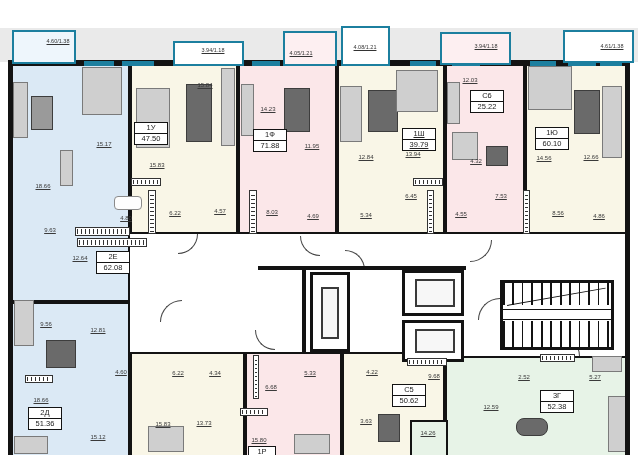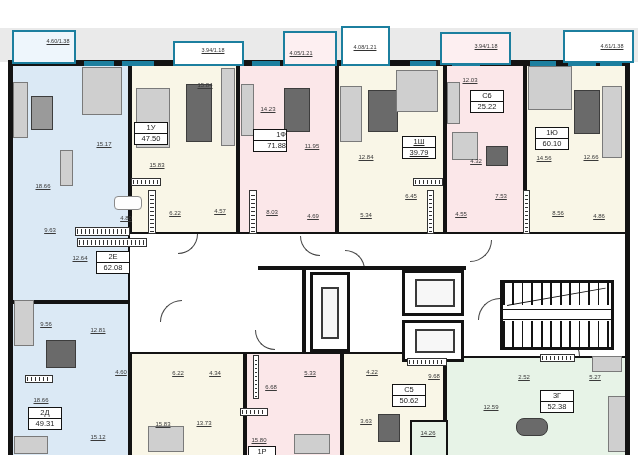--- a/index.html
+++ b/index.html
@@ -158,39 +158,39 @@
   <div class="arc" style="left:160px;top:300px;width:22px;height:22px;border-width:1px 0 0 1px;border-radius:100% 0 0 0;"></div>
 
   <div class="abox" style="left:96px;top:251px;">
     <div class="t">2Е</div>
     <div class="a">62.08</div>
   </div>
   <div class="abox" style="left:134px;top:122px;">
     <div class="t">1У</div>
     <div class="a">47.50</div>
   </div>
-  <div class="abox" style="left:253px;top:129px;text-align:right;">
+  <div class="abox" style="left:253px;top:129px;">
     <div class="t">1Ф</div>
     <div class="a">71.88</div>
   </div>
-  <div class="abox" style="left:402px;top:136px;text-decoration:underline;">
+  <div class="abox" style="left:402px;top:128px;text-decoration:underline;">
     <div class="t">1Ш</div>
     <div class="a">39.79</div>
   </div>
   <div class="abox" style="left:470px;top:90px;">
     <div class="t">С6</div>
     <div class="a">25.22</div>
   </div>
   <div class="abox" style="left:535px;top:127px;">
     <div class="t">1Ю</div>
     <div class="a">60.10</div>
   </div>
   <div class="abox" style="left:28px;top:407px;">
     <div class="t">2Д</div>
-    <div class="a">49.31</div>
+    <div class="a">51.36</div>
   </div>
   <div class="abox" style="left:392px;top:384px;">
     <div class="t">С5</div>
     <div class="a">50.62</div>
   </div>
   <div class="abox" style="left:540px;top:390px;">
     <div class="t">3Г</div>
     <div class="a">52.38</div>
   </div>
   <div class="abox" style="left:248px;top:446px;width:28px;">

